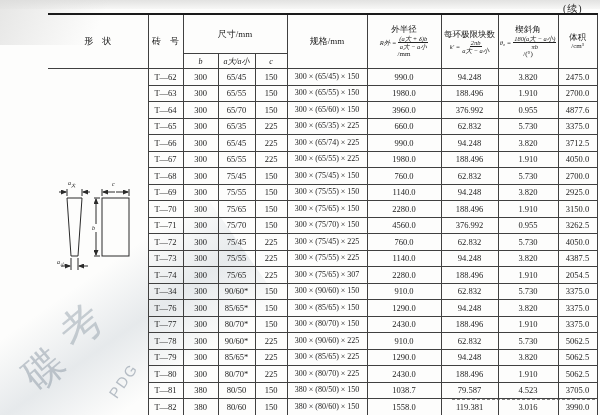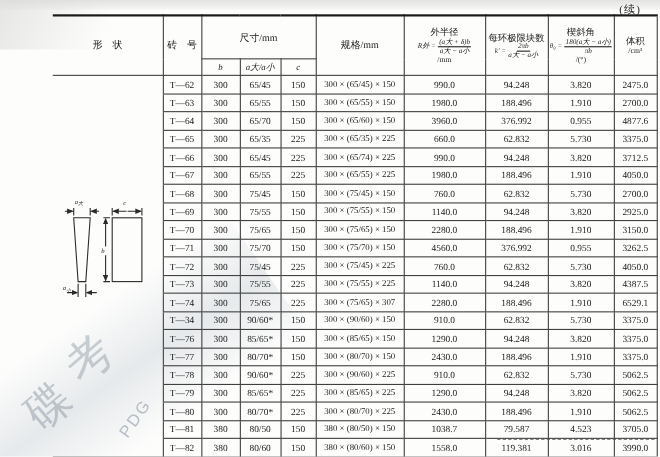--- a/index.html
+++ b/index.html
@@ -276,21 +276,21 @@
       <tr>
         <td class="shape-spacer"></td>
         <td>T—74</td>
         <td>300</td>
         <td>75/65</td>
         <td>225</td>
         <td>300 × (75/65) × 307</td>
         <td>2280.0</td>
         <td>188.496</td>
         <td>1.910</td>
-        <td>6529.1</td>
+        <td>2054.5</td>
       </tr>
       <tr>
         <td class="shape-spacer"></td>
         <td>T—34</td>
         <td>300</td>
         <td>90/60*</td>
         <td>150</td>
         <td>300 × (90/60) × 150</td>
         <td>910.0</td>
         <td>62.832</td>

